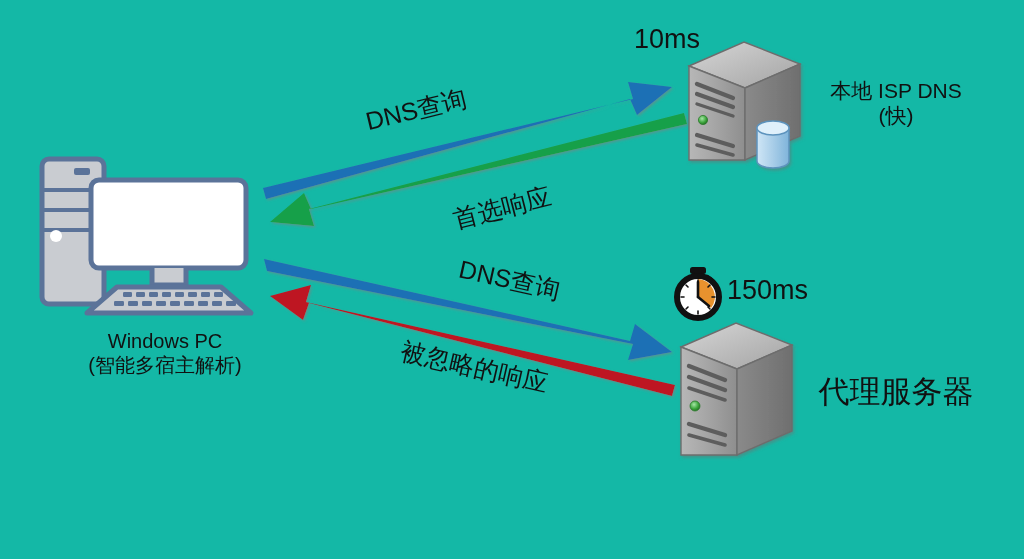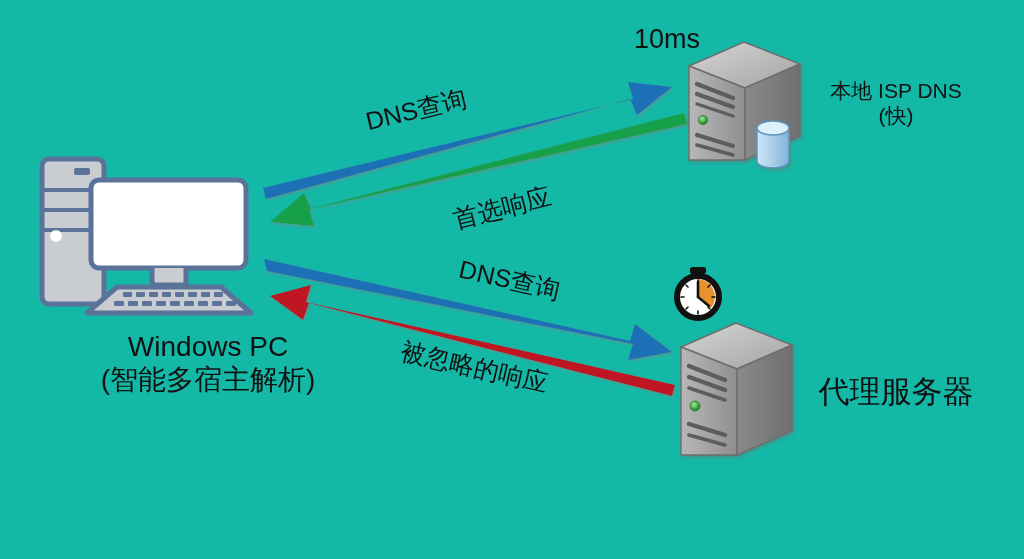--- a/index.html
+++ b/index.html
@@ -16,21 +16,21 @@
     text-align:center;
     line-height:1.18;
     color:#111111;
     font-weight:400;
     white-space:nowrap;
   }
   .node-label .l1,.node-label .l2{display:block;}
 
   #label-isp{left:768px;top:52px;width:256px;font-size:21px;margin-top:27px;}
   #label-proxy{left:768px;top:332px;width:256px;font-size:31px;margin-top:42px;}
-  #label-pc{left:0px;top:330px;width:330px;font-size:28px;padding-left:43px;}
+  #label-pc{left:0px;top:330px;width:330px;font-size:20px;}
 
   .ms-text{
     position:absolute;
     font-size:27px;
     color:#111;
     white-space:nowrap;
   }
   #ms-10{left:634px;top:24px;}
   #ms-150{left:727px;top:275px;}
 
@@ -195,20 +195,21 @@
         <rect x="184" y="301" width="10" height="5" rx="1.2"></rect>
         <rect x="198" y="301" width="10" height="5" rx="1.2"></rect>
         <rect x="212" y="301" width="10" height="5" rx="1.2"></rect>
         <rect x="226" y="301" width="10" height="5" rx="1.2"></rect>
       </g>
     </g>
   </svg>
 
   <div class="ms-text" id="ms-10">10ms</div>
 
+  <div class="ms-text" id="ms-150">150ms</div>
 
   <div class="node-label" id="label-isp">
     <span class="l1">本地 ISP DNS</span>
     <span class="l2">(快)</span>
   </div>
 
   <div class="node-label" id="label-proxy">
     <span class="l1">代理服务器</span>
   </div>
 

